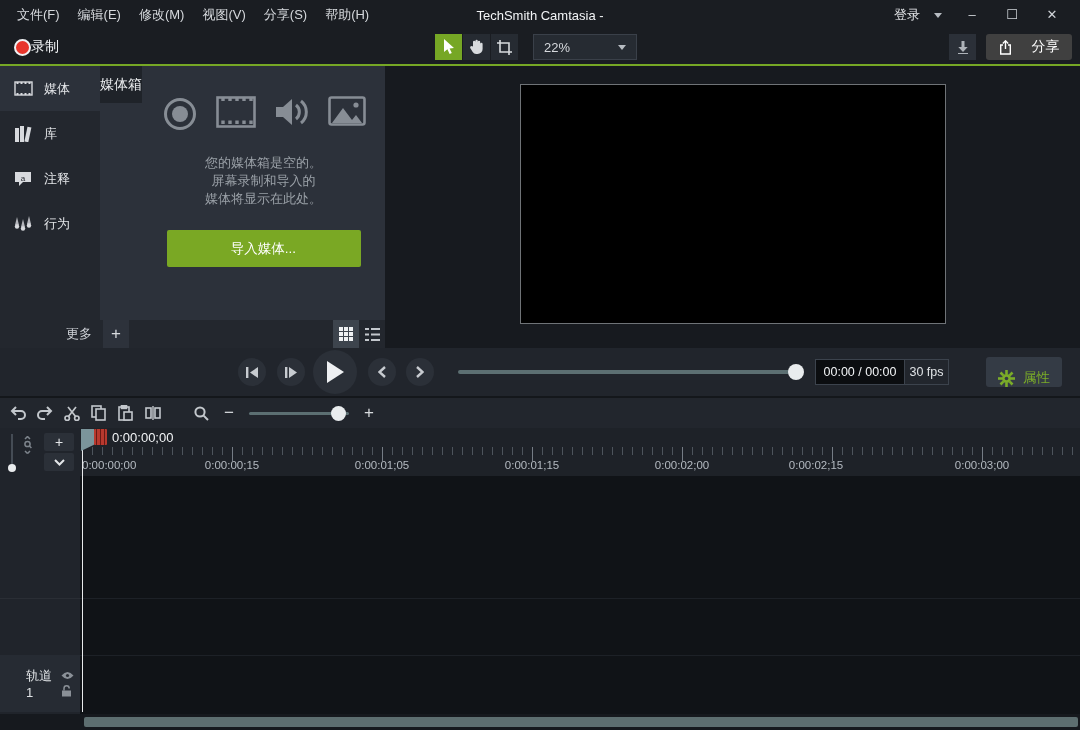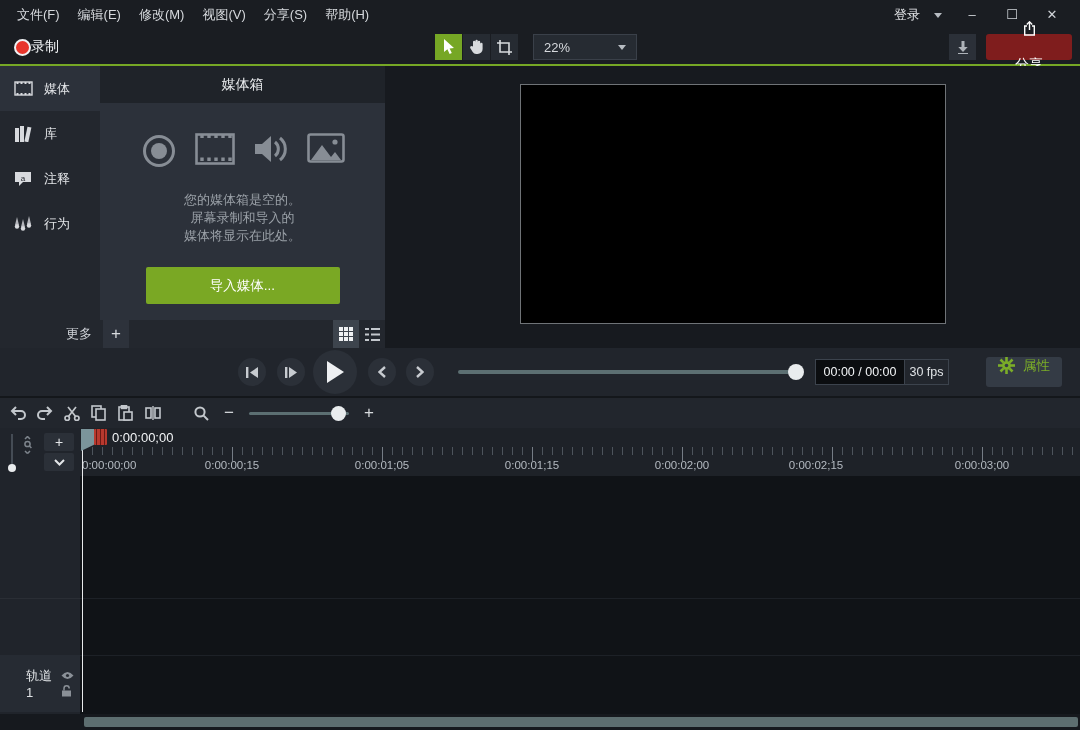--- a/index.html
+++ b/index.html
@@ -21,31 +21,31 @@
   .record-btn { display:flex; align-items:center; padding:0 6px; }
   .record-dot { width:17px; height:17px; border-radius:50%; background:#e8352c; border:2px solid #f0f1f3; }
   .record-label { color:#f2f4f6; font-size:14px; }
   .tool-group { position:absolute; left:435px; display:flex; gap:1px; }
   .tool-btn { width:27px; height:26px; background:#262b32; display:flex; align-items:center; justify-content:center; color:#d8dbde; }
   .tool-btn.selected { background:#76a725; color:#fff; }
   .zoom-select { position:absolute; left:533px; width:104px; height:26px; background:#262b32; border:1px solid #3a4049; display:flex; align-items:center; padding:0 10px; color:#d6d9dd; }
   .zoom-select .caret-down { margin-left:auto; }
   .toolbar-right { margin-left:auto; display:flex; align-items:center; gap:10px; }
   .icon-btn { width:27px; height:26px; background:#2b3038; display:flex; align-items:center; justify-content:center; color:#aeb3b9; }
-  .share-btn { width:86px; height:26px; background:#7f1d1d; border-radius:3px; display:flex; align-items:center; justify-content:center; gap:20px; color:#fff; font-size:14px;flex-direction:column; }
+  .share-btn { width:86px; height:26px; background:#404040; border-radius:3px; display:flex; align-items:center; justify-content:center; gap:20px; color:#fff; font-size:14px; }
 
   
   .main { display:flex; height:282px; }
   .left-region { width:385px; display:flex; flex-direction:column; background:#23272e; }
   .left-top { flex:1; display:flex; }
   .sidebar { width:100px; display:flex; flex-direction:column; background:#23272e; }
   .side-item { height:45px; display:flex; align-items:center; gap:11px; padding-left:13px; color:#e4e6e9; }
   .side-item.selected { background:#2c313a; }
   .side-icon { width:20px; display:flex; justify-content:center; color:#d8dade; }
-  .panel { width:285px; background:#2c313a; display:flex; flex-direction:column; }
+  .panel { width:285px; background:#2c313a; display:flex; flex-direction:row; }
   .panel-header { height:37px; background:#1f2329; display:flex; align-items:center; justify-content:center; color:#eceef0; font-size:14px; }
   .panel-body { flex:1; display:flex; flex-direction:column; align-items:center; }
   .bin-icons { margin-top:30px; display:flex; gap:18px; color:#878d95; }
   .bin-text { margin-top:22px; text-align:center; color:#9aa0a7; line-height:18px; }
   .import-btn { margin-top:22px; width:194px; height:37px; background:#7aa824; border:none; border-radius:2px; color:#fff; font-size:13.5px; font-family:inherit; }
   .left-bottom { height:28px; display:flex; align-items:center; background:#23272e; }
   .more-label { width:92px; text-align:right; color:#cfd3d8; }
   .add-tab-btn { width:26px; height:28px; margin-left:11px; background:#2d323b; color:#d8dbde; font-size:17px; display:flex; align-items:center; justify-content:center; }
   .view-btns { margin-left:auto; display:flex; }
   .view-btn { width:26px; height:28px; display:flex; align-items:center; justify-content:center; color:#c3c7cc; }
@@ -56,21 +56,21 @@
 
   
   .playback { height:48px; background:#21252c; position:relative; }
   .pb-btn { position:absolute; top:10px; width:28px; height:28px; border-radius:50%; background:#2b3038; display:flex; align-items:center; justify-content:center; color:#c7cbd0; }
   .pb-play { top:2px; width:44px; height:44px; color:#eef0f2; }
   .seek-track { position:absolute; left:458px; top:22px; width:344px; height:4px; border-radius:2px; background:#5c6f72; }
   .seek-thumb { position:absolute; right:-2px; top:-6px; width:16px; height:16px; border-radius:50%; background:#e9ecee; }
   .time-group { position:absolute; left:815px; top:11px; height:26px; display:flex; border:1px solid #3c434d; }
   .time-cur { width:88px; background:#0b0d10; color:#f2f4f6; display:flex; align-items:center; justify-content:center; font-size:12.5px; }
   .time-fps { width:44px; background:#22262d; color:#dfe2e5; display:flex; align-items:center; justify-content:center; font-size:12.5px; border-left:1px solid #3c434d; }
-  .props-btn { position:absolute; left:986px; top:9px; width:76px; height:30px; background:#343b45; border-radius:3px; display:flex; align-items:flex-start; justify-content:center; gap:8px; color:#7bad28; font-size:13.5px; }
+  .props-btn { position:absolute; left:986px; top:9px; width:76px; height:30px; background:#343b45; border-radius:3px; display:flex; align-items:flex-end; justify-content:center; gap:8px; color:#7bad28; font-size:13.5px; }
   .gap-strip { height:2px; background:#14171b; }
 
   
   .tl-toolbar { height:30px; background:#22262d; display:flex; align-items:center; padding-left:4px; }
   .tl-btn { width:27px; height:26px; display:flex; align-items:center; justify-content:center; color:#c3c7cc; font-size:16px; }
   .tl-zoom { display:flex; align-items:center; margin-left:28px; gap:10px; color:#c3c7cc; }
   .zoom-slider { position:relative; width:100px; height:3px; border-radius:2px; background:#5c6f72; }
   .zoom-thumb { position:absolute; left:82px; top:-6px; width:15px; height:15px; border-radius:50%; background:#e9ecee; }
   .zoom-sign { font-size:17px; color:#d8dbde; width:20px; text-align:center; }
 
@@ -114,20 +114,21 @@
 </head>
 <body>
 
 <div class="menu-bar">
   <span class="menu-item">文件(F)</span>
   <span class="menu-item">编辑(E)</span>
   <span class="menu-item">修改(M)</span>
   <span class="menu-item">视图(V)</span>
   <span class="menu-item">分享(S)</span>
   <span class="menu-item">帮助(H)</span>
+  <span class="app-title">TechSmith Camtasia -</span>
   <div class="menu-right">
     <span class="signin">
       <span>登录</span>
       <span class="caret-down"></span>
     </span>
     <span class="win-btn">–</span>
     <span class="win-btn">☐</span>
     <span class="win-btn">✕</span>
   </div>
 </div>

